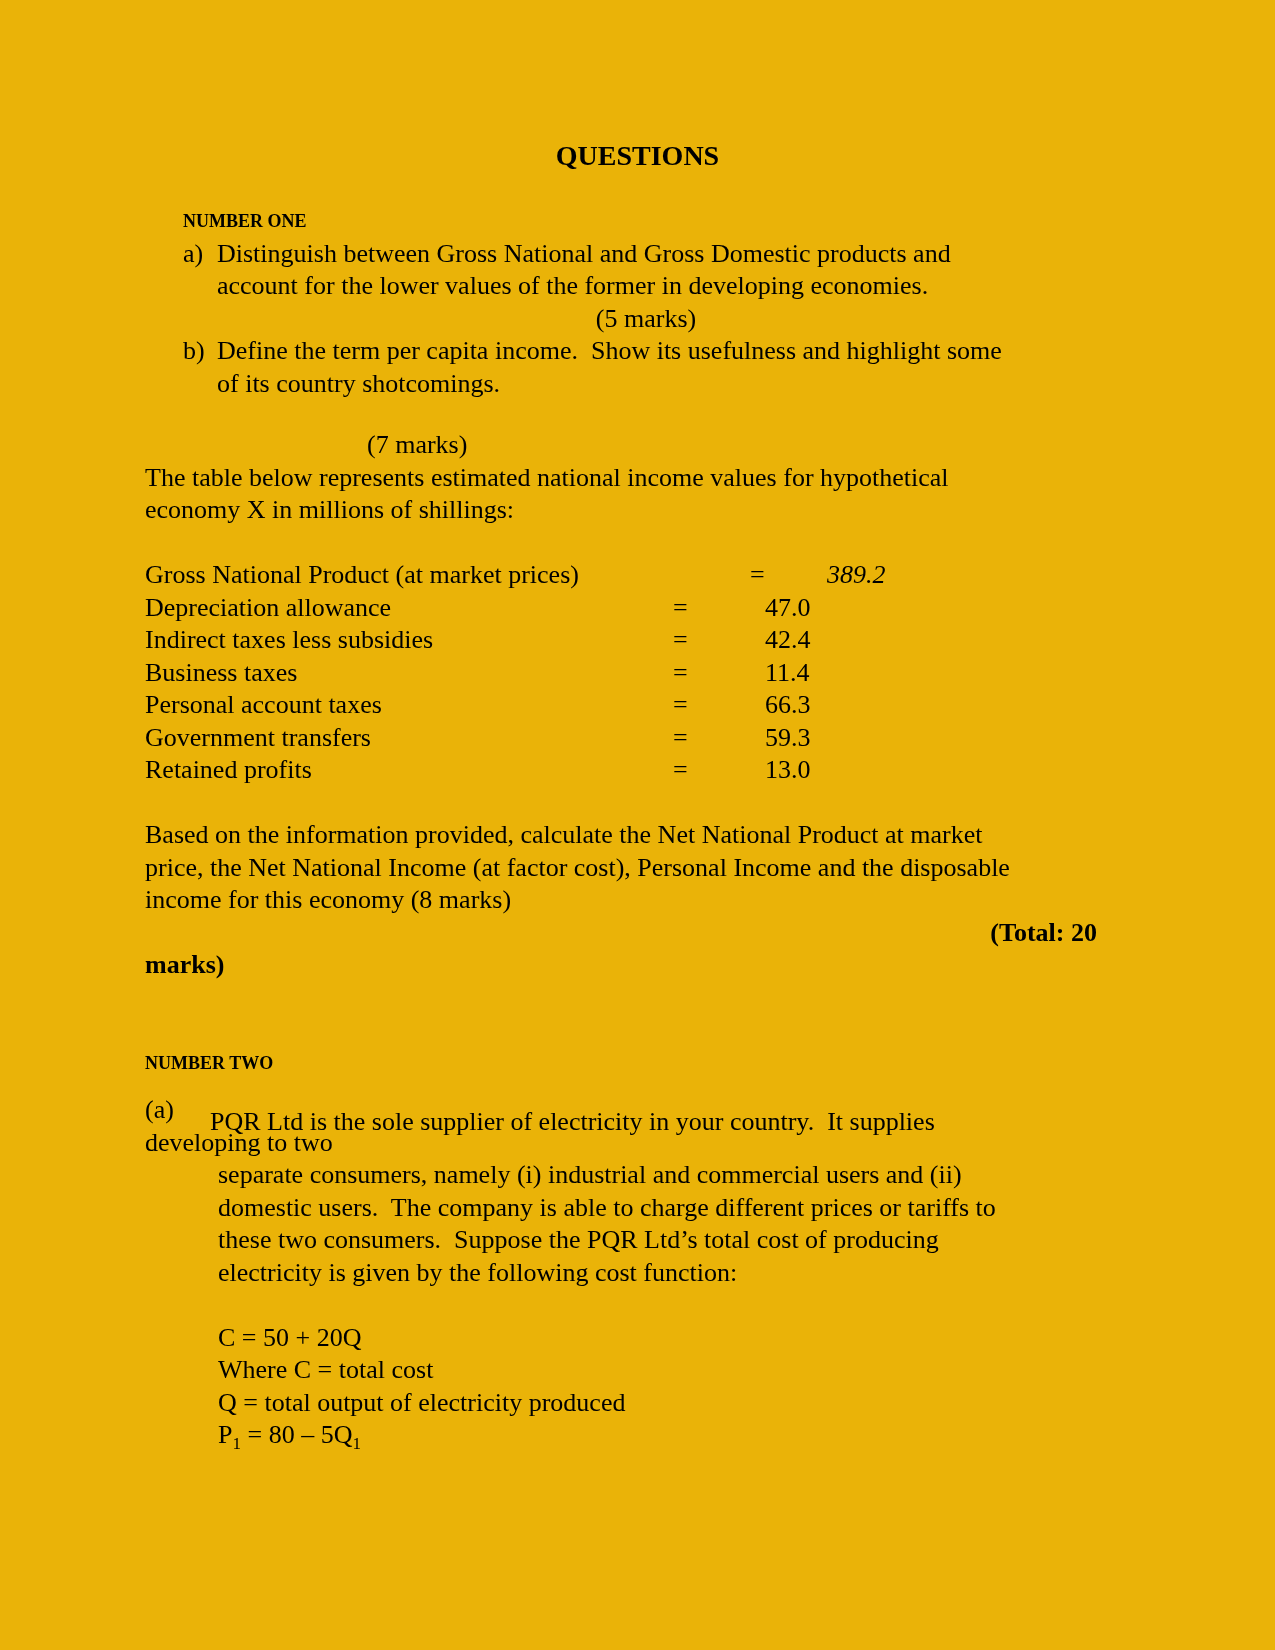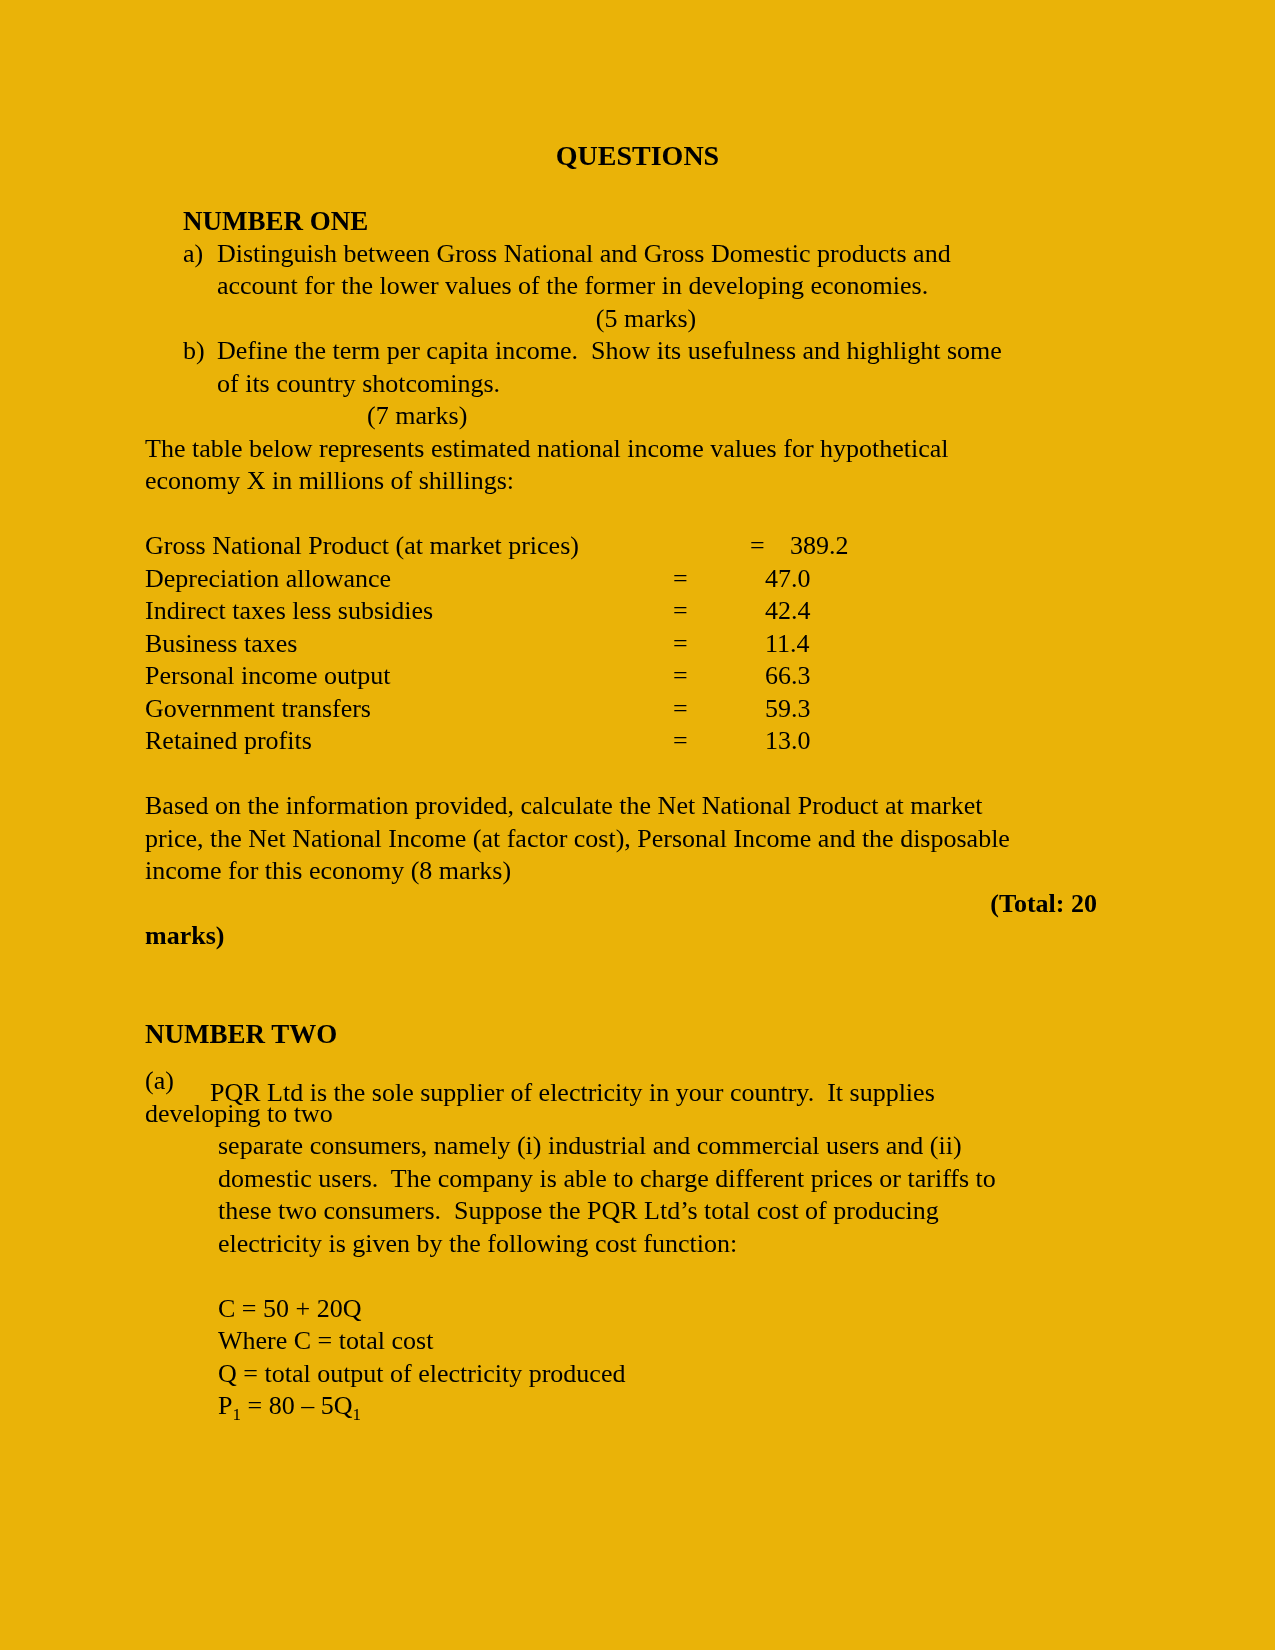--- a/index.html
+++ b/index.html
@@ -24,30 +24,30 @@
     line-height: 32.5px;
     white-space: pre;
     position: relative;
   }
   .bold { font-weight: bold; }
   .doc-title {
     text-align: center;
     font-weight: bold;
     font-size: 28px;
   }
-  .section-heading { font-weight: bold; font-size: 27px; font-family: Liberation Serif, serif; }
+  .section-heading { font-weight: bold; font-size: 18px; font-family: Liberation Serif, serif; }
   .q1-indent { padding-left: 38px; }
   .li-line { padding-left: 72px; }
   .li-marker { position: absolute; left: 38px; top: 0; }
   .marks-center { text-align: center; padding-left: 17px; }
-  .marks-left { padding-left: 222px; }
+  .marks-left { padding-left: 222px; margin-top: 29px; }
   .trow .teq { position: absolute; left: 528px; top: 0; }
   .trow .tval { position: absolute; left: 620px; top: 0; }
   .trow-first .teq { left: 605px; }
-  .trow-first .tval { left: 645px; }
+  .trow-first .tval { left: 682px; font-style: italic; }
   .total-right { text-align: right; padding-right: 33px; font-weight: bold; }
   .pa-text { position: absolute; left: 65px; top: 12px; }
   .blk-indent { padding-left: 73px; }
   .spacer-sm { height: 15px; }
   sub {
     font-size: 17px;
     vertical-align: baseline;
     position: relative;
     top: 6px;
   }
@@ -72,21 +72,21 @@
     <div class="line marks-left">(7 marks)</div>
 
     <div class="line">The table below represents estimated national income values for hypothetical</div>
     <div class="line">economy X in millions of shillings:</div>
     <div class="line"></div>
 
     <div class="line trow trow-first"><span class="tlabel">Gross National Product (at market prices)</span><span class="teq">=</span><span class="tval">389.2</span></div>
     <div class="line trow"><span class="tlabel">Depreciation allowance</span><span class="teq">=</span><span class="tval">47.0</span></div>
     <div class="line trow"><span class="tlabel">Indirect taxes less subsidies</span><span class="teq">=</span><span class="tval">42.4</span></div>
     <div class="line trow"><span class="tlabel">Business taxes</span><span class="teq">=</span><span class="tval">11.4</span></div>
-    <div class="line trow"><span class="tlabel">Personal income output</span><span class="teq">=</span><span class="tval">66.3</span></div>
+    <div class="line trow"><span class="tlabel">Personal account taxes</span><span class="teq">=</span><span class="tval">66.3</span></div>
     <div class="line trow"><span class="tlabel">Government transfers</span><span class="teq">=</span><span class="tval">59.3</span></div>
     <div class="line trow"><span class="tlabel">Retained profits</span><span class="teq">=</span><span class="tval">13.0</span></div>
 
     <div class="line"></div>
 
     <div class="line">Based on the information provided, calculate the Net National Product at market</div>
     <div class="line">price, the Net National Income (at factor cost), Personal Income and the disposable</div>
     <div class="line">income for this economy (8 marks)</div>
 
     <div class="line total-right">(Total: 20</div>

